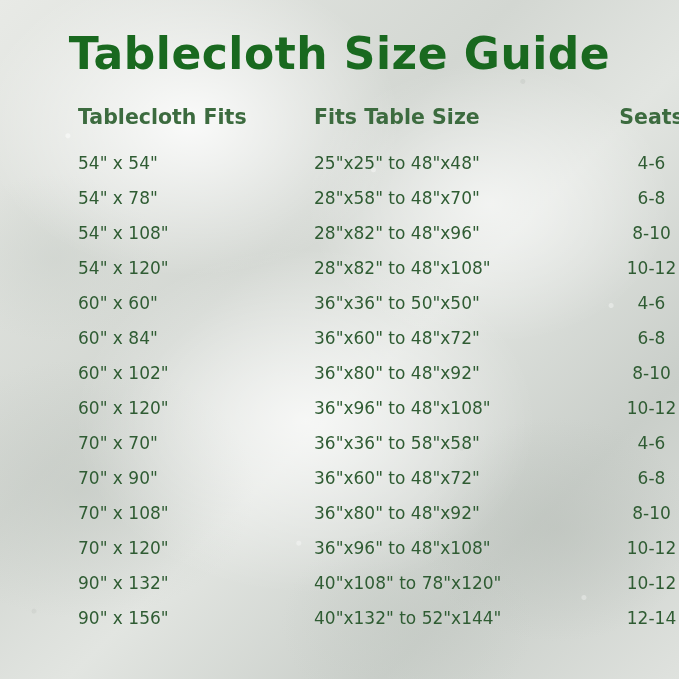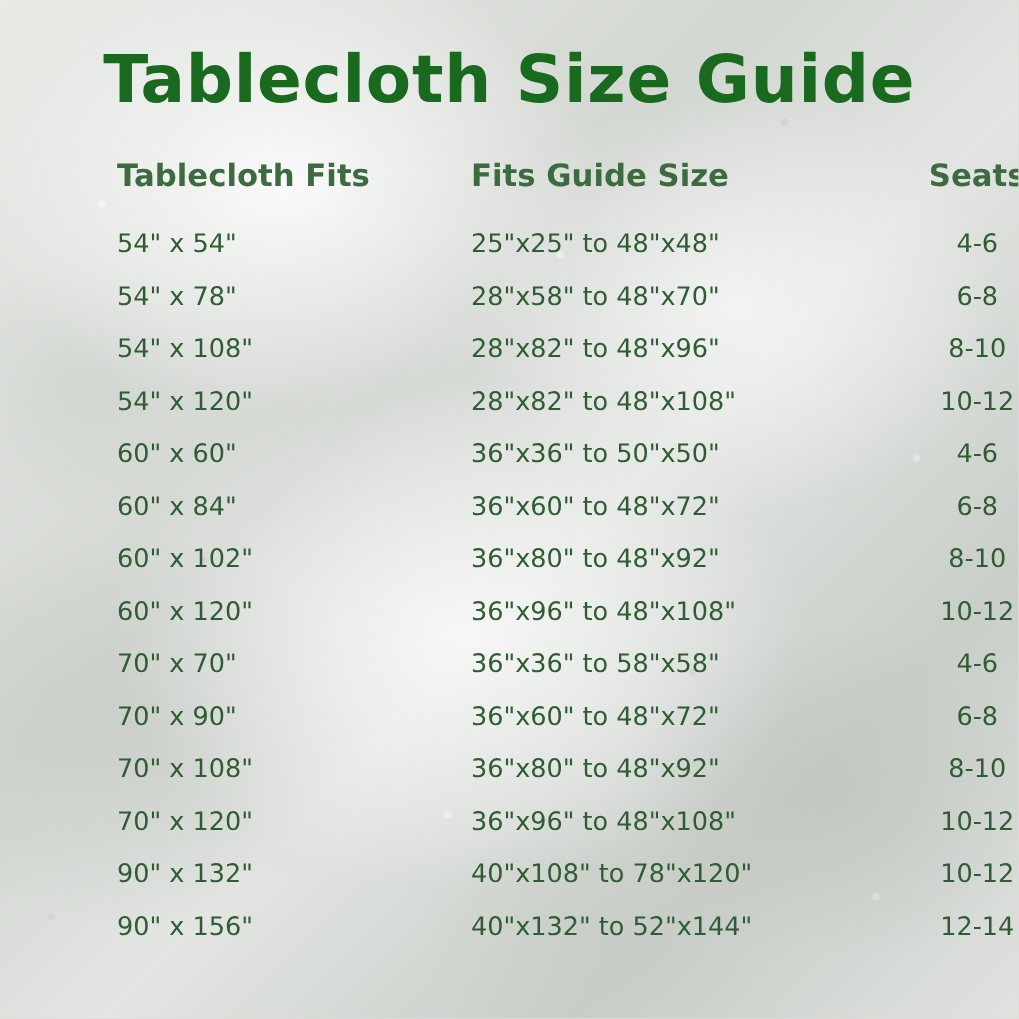--- a/index.html
+++ b/index.html
@@ -97,21 +97,21 @@
 <body>
 
 <div class="poster">
   <div class="content">
     <h1 class="title">Tablecloth Size Guide</h1>
 
     <table class="size-table">
       <thead>
         <tr>
           <th class="c0">Tablecloth Fits</th>
-          <th class="c1">Fits Guide Size</th>
+          <th class="c1">Fits Table Size</th>
           <th class="c2">Seats</th>
         </tr>
       </thead>
       <tbody>
         <tr>
           <td class="c0">54" x 54"</td>
           <td class="c1">25"x25" to 48"x48"</td>
           <td class="c2">4-6</td>
         </tr>
         <tr>

